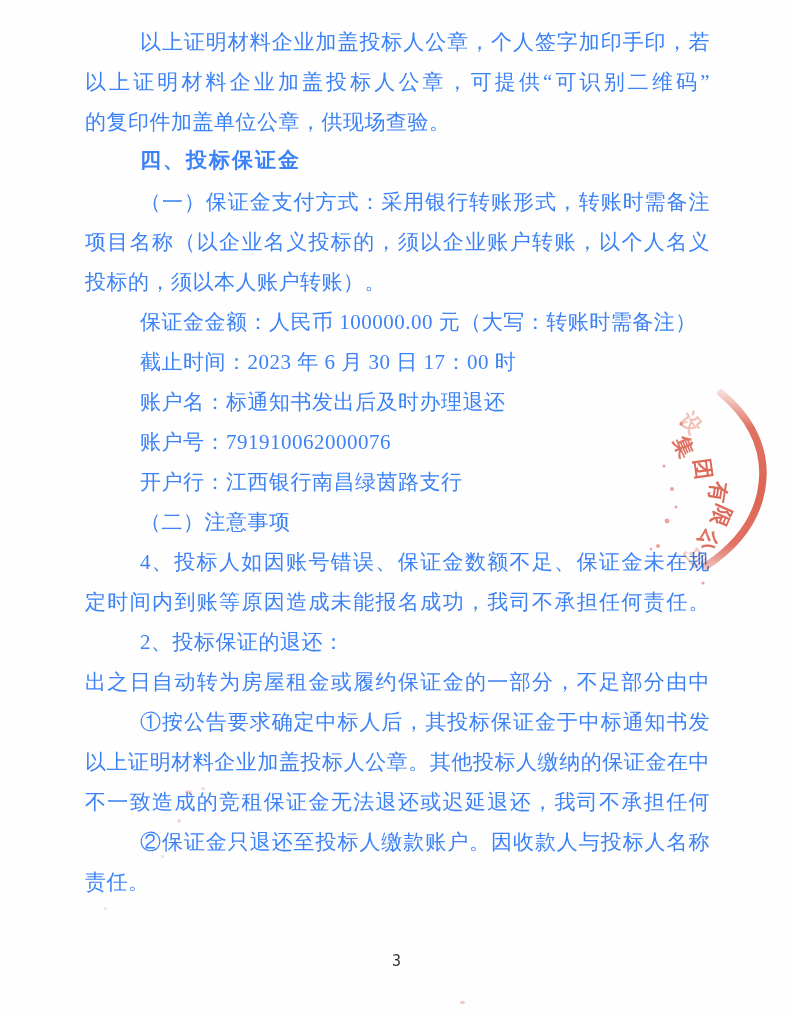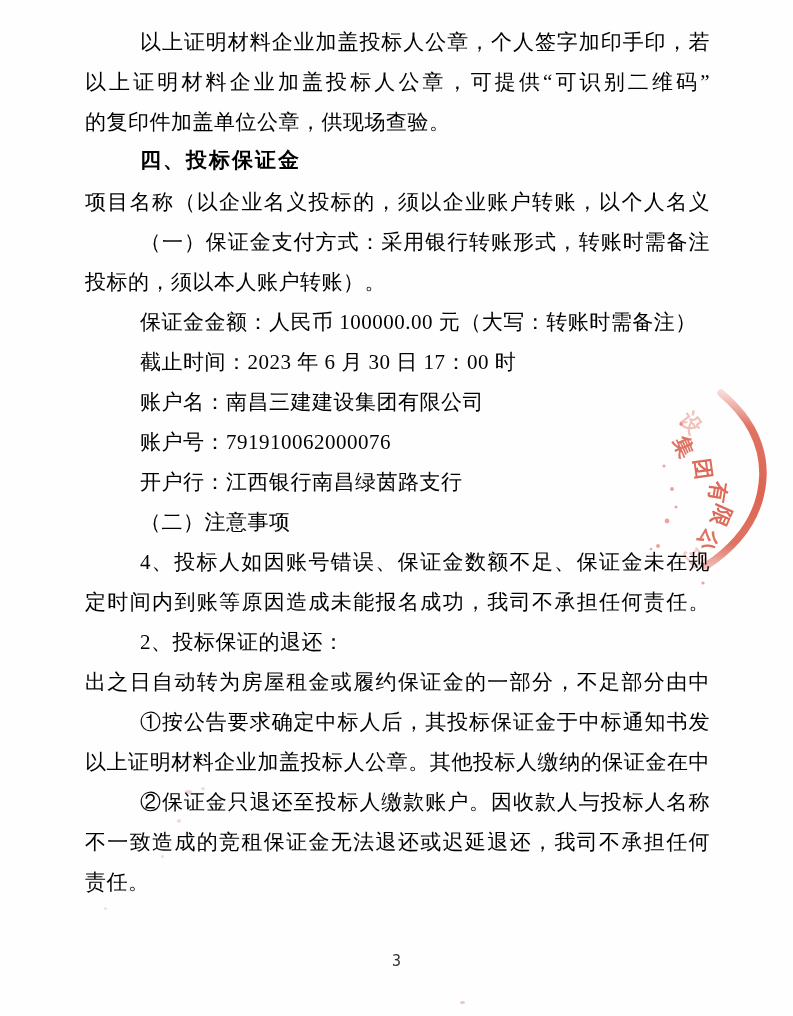--- a/index.html
+++ b/index.html
@@ -9,21 +9,21 @@
   }
   .page{
     position:relative;width:793px;height:1016px;background:#fefefe;
     overflow:hidden;color:#242424;
   }
   .textblock{
     position:absolute;left:85px;top:22px;width:625px;
   }
   .ln{
     font-size:21px;line-height:40px;height:40px;
-    white-space:nowrap;letter-spacing:0.5px;color:#000000;
+    white-space:nowrap;letter-spacing:0.5px;color:#3b82f6;
   }
   .ln.ind{padding-left:55px;}
   .ln.just{
     text-align:justify;text-align-last:justify;
     text-justify:inter-ideograph;
   }
   .ln.bold{font-weight:bold;letter-spacing:2px;font-family:Liberation Mono, monospace;}
   .pageno{
     position:absolute;left:0;right:0;top:952px;text-align:center;
     font-size:15px;color:#333;font-family:"DejaVu Sans Mono","Liberation Mono",monospace;
@@ -37,37 +37,37 @@
 </head>
 <body>
 
 <div class="page">
 
   <div class="textblock" id="lines">
       <div class="ln ind just">以上证明材料企业加盖投标人公章，个人签字加印手印，若</div>
       <div class="ln just">以上证明材料企业加盖投标人公章，可提供“可识别二维码”</div>
       <div class="ln">的复印件加盖单位公章，供现场查验。</div>
       <div class="ln ind bold">四、投标保证金</div>
+      <div class="ln ind just">（一）保证金支付方式：采用银行转账形式，转账时需备注</div>
       <div class="ln just">项目名称（以企业名义投标的，须以企业账户转账，以个人名义</div>
-      <div class="ln ind just">（一）保证金支付方式：采用银行转账形式，转账时需备注</div>
       <div class="ln">投标的，须以本人账户转账）。</div>
       <div class="ln ind">保证金金额：人民币 100000.00 元（大写：转账时需备注）</div>
       <div class="ln ind">截止时间：2023 年 6 月 30 日 17：00 时</div>
-      <div class="ln ind">账户名：南昌三建建设集团有限公司</div>
+      <div class="ln ind">账户名：标通知书发出后及时办理退还</div>
       <div class="ln ind">账户号：791910062000076</div>
       <div class="ln ind">开户行：江西银行南昌绿茵路支行</div>
       <div class="ln ind">（二）注意事项</div>
       <div class="ln ind just">4、投标人如因账号错误、保证金数额不足、保证金未在规</div>
       <div class="ln just">定时间内到账等原因造成未能报名成功，我司不承担任何责任。</div>
       <div class="ln ind">2、投标保证的退还：</div>
       <div class="ln just">出之日自动转为房屋租金或履约保证金的一部分，不足部分由中</div>
       <div class="ln ind just">①按公告要求确定中标人后，其投标保证金于中标通知书发</div>
       <div class="ln just">以上证明材料企业加盖投标人公章。其他投标人缴纳的保证金在中</div>
+      <div class="ln just">不一致造成的竞租保证金无法退还或迟延退还，我司不承担任何</div>
       <div class="ln ind just">②保证金只退还至投标人缴款账户。因收款人与投标人名称</div>
-      <div class="ln just">不一致造成的竞租保证金无法退还或迟延退还，我司不承担任何</div>
       <div class="ln">责任。</div>
     </div>
 
   <svg class="seal-svg" viewBox="560 330 233 270" xmlns="http://www.w3.org/2000/svg">
     <defs>
       <linearGradient id="arcfade" gradientUnits="userSpaceOnUse" x1="722" y1="392" x2="704" y2="568">
         <stop offset="0" stop-color="#d9503c" stop-opacity="0.20"></stop>
         <stop offset="0.18" stop-color="#d9503c" stop-opacity="0.80"></stop>
         <stop offset="0.55" stop-color="#d9503c" stop-opacity="0.88"></stop>
         <stop offset="0.85" stop-color="#d9503c" stop-opacity="0.80"></stop>

